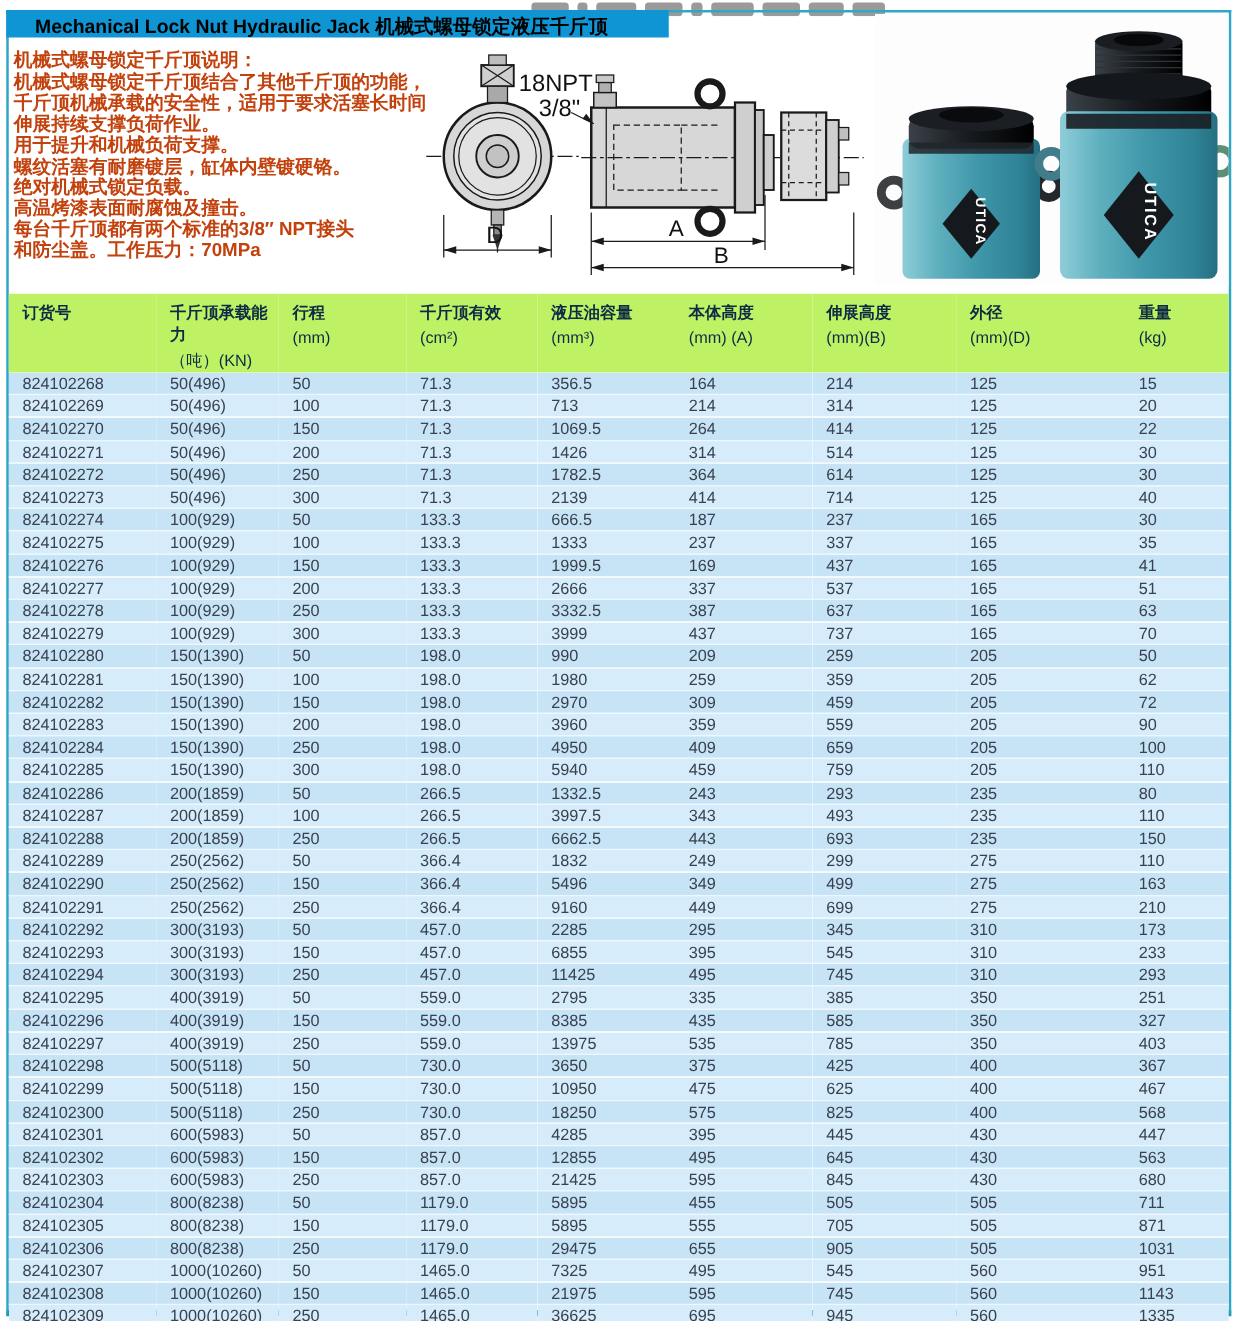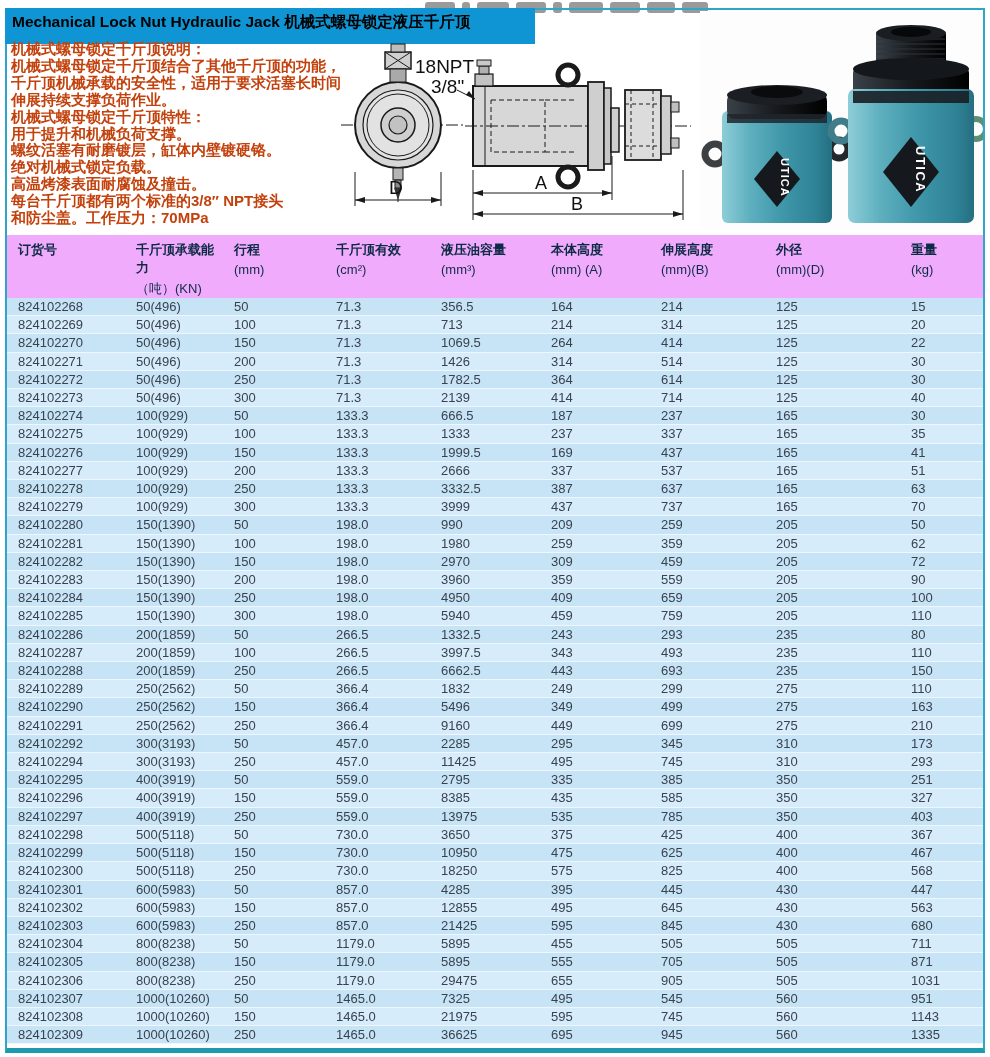--- a/index.html
+++ b/index.html
@@ -7,32 +7,32 @@
     width:990px;height:1057px;position:relative;background:#fff;
     font-family:"Liberation Sans","DejaVu Sans",sans-serif;overflow:hidden;
   }
   
   .watermark{position:absolute;left:425px;top:0;width:320px;height:13px;overflow:hidden;display:flex;gap:7px;align-items:flex-end;}
   .watermark span{display:block;background:#9a9a9a;height:11px;border-radius:3px;}
   
   .frame{position:absolute;left:5px;top:8px;width:980px;height:1045px;box-sizing:border-box;
          border:2px solid #2fa6c5;border-bottom:5px solid #1e99b0;}
   
-  .title-bar{position:absolute;left:5px;top:8px;width:530px;height:36px;box-sizing:border-box;
+  .title-bar{position:absolute;left:5px;top:8px;width:530px;height:22px;box-sizing:border-box;
              background:#0f95d4;color:#000;font-weight:bold;font-size:15.5px;line-height:27px;
-             padding-left:7px;white-space:nowrap;}
+             padding-left:23px;white-space:nowrap;}
   
   .descr{position:absolute;left:11px;top:41px;width:348px;color:#c2410c;
          font-size:15px;font-weight:700;line-height:16.9px;white-space:nowrap;}
   
   .diagram{position:absolute;left:335px;top:42px;}
   .photo{position:absolute;left:700px;top:11px;}
   
   table.spec{position:absolute;left:7px;top:235px;width:976px;border-collapse:collapse;table-layout:fixed;}
-  table.spec th{background:#f0abfc;color:#0e2b46;text-align:left;vertical-align:top;
+  table.spec th{background:#bef264;color:#0e2b46;text-align:left;vertical-align:top;
                 font-size:13px;font-weight:600;padding:6px 0 0 11px;height:42px;}
   table.spec th .h-unit{margin-top:3px;font-weight:400;}
   table.spec td{font-size:13px;color:#39424e;padding:0 0 0 11px;height:17.2px;line-height:17.2px;
                 border-bottom:1px solid #eef7fd;white-space:nowrap;overflow:hidden;}
   table.spec tbody tr:nth-child(odd){background:#c7e3f6;}
   table.spec tbody tr:nth-child(even){background:#d6ecfa;}
   svg text{font-family:"Liberation Sans","DejaVu Sans",sans-serif;}
 </style>
 </head>
 <body>
@@ -51,21 +51,20 @@
 
 <div class="frame"></div>
 
 <div class="title-bar">Mechanical Lock Nut Hydraulic Jack  机械式螺母锁定液压千斤顶</div>
 
 <div class="descr">
   <div>机械式螺母锁定千斤顶说明：</div>
   <div>机械式螺母锁定千斤顶结合了其他千斤顶的功能，</div>
   <div>千斤顶机械承载的安全性，适用于要求活塞长时间</div>
   <div>伸展持续支撑负荷作业。</div>
-  <div>机械式螺母锁定千斤顶特性：</div>
   <div>用于提升和机械负荷支撑。</div>
   <div>螺纹活塞有耐磨镀层，缸体内壁镀硬铬。</div>
   <div>绝对机械式锁定负载。</div>
   <div>高温烤漆表面耐腐蚀及撞击。</div>
   <div>每台千斤顶都有两个标准的3/8″ NPT接头</div>
   <div>和防尘盖。工作压力：70MPa</div>
 </div>
 
 <svg class="diagram" width="380" height="192" viewBox="0 0 380 192">
   <g stroke="#1a1a1a" fill="none">
@@ -519,20 +518,31 @@
         <td>300(3193)</td>
         <td>50</td>
         <td>457.0</td>
         <td>2285</td>
         <td>295</td>
         <td>345</td>
         <td>310</td>
         <td>173</td>
       </tr>
       <tr>
+        <td>824102293</td>
+        <td>300(3193)</td>
+        <td>150</td>
+        <td>457.0</td>
+        <td>6855</td>
+        <td>395</td>
+        <td>545</td>
+        <td>310</td>
+        <td>233</td>
+      </tr>
+      <tr>
         <td>824102294</td>
         <td>300(3193)</td>
         <td>250</td>
         <td>457.0</td>
         <td>11425</td>
         <td>495</td>
         <td>745</td>
         <td>310</td>
         <td>293</td>
       </tr>

